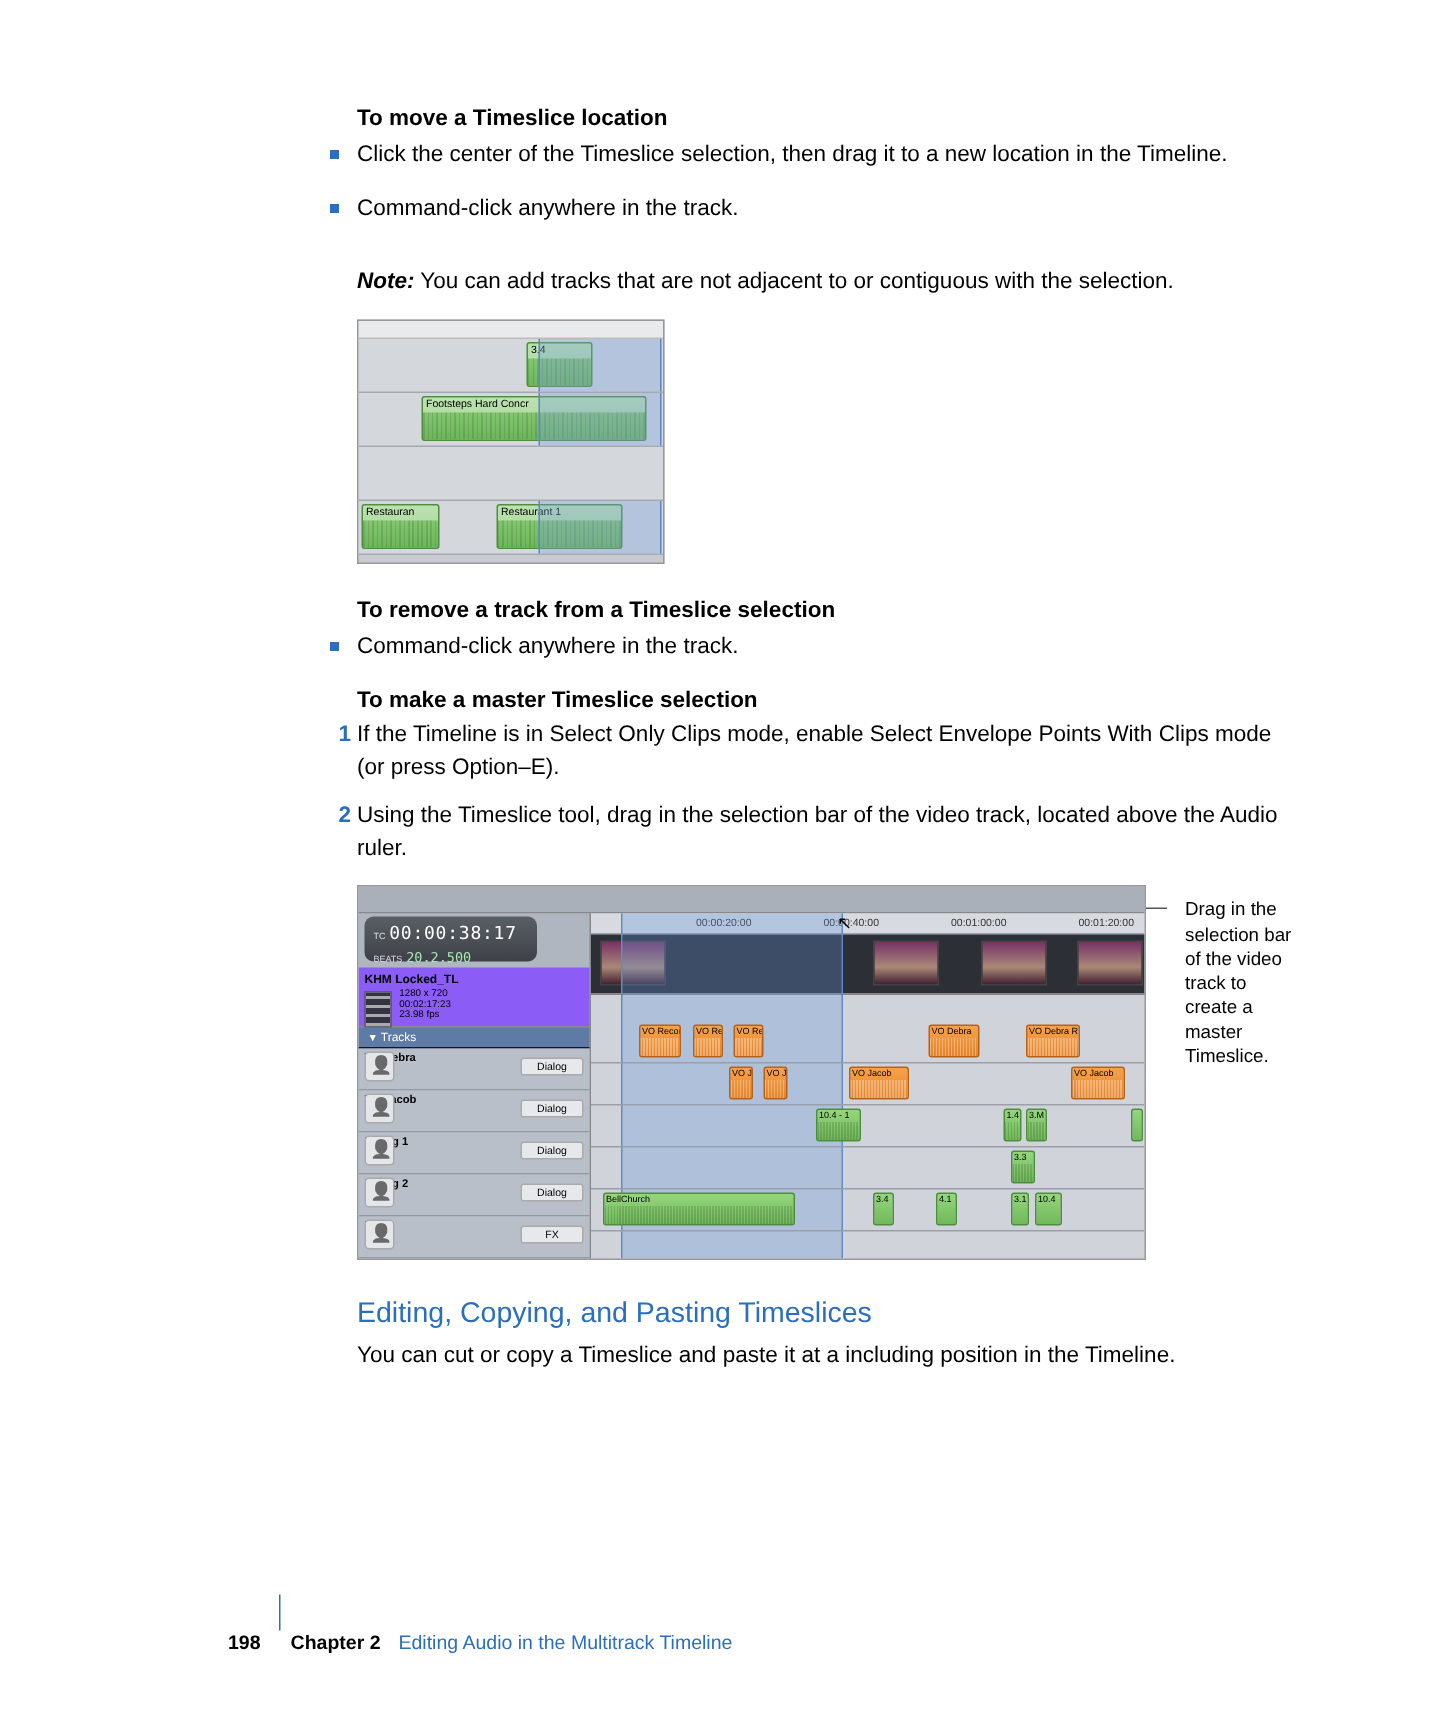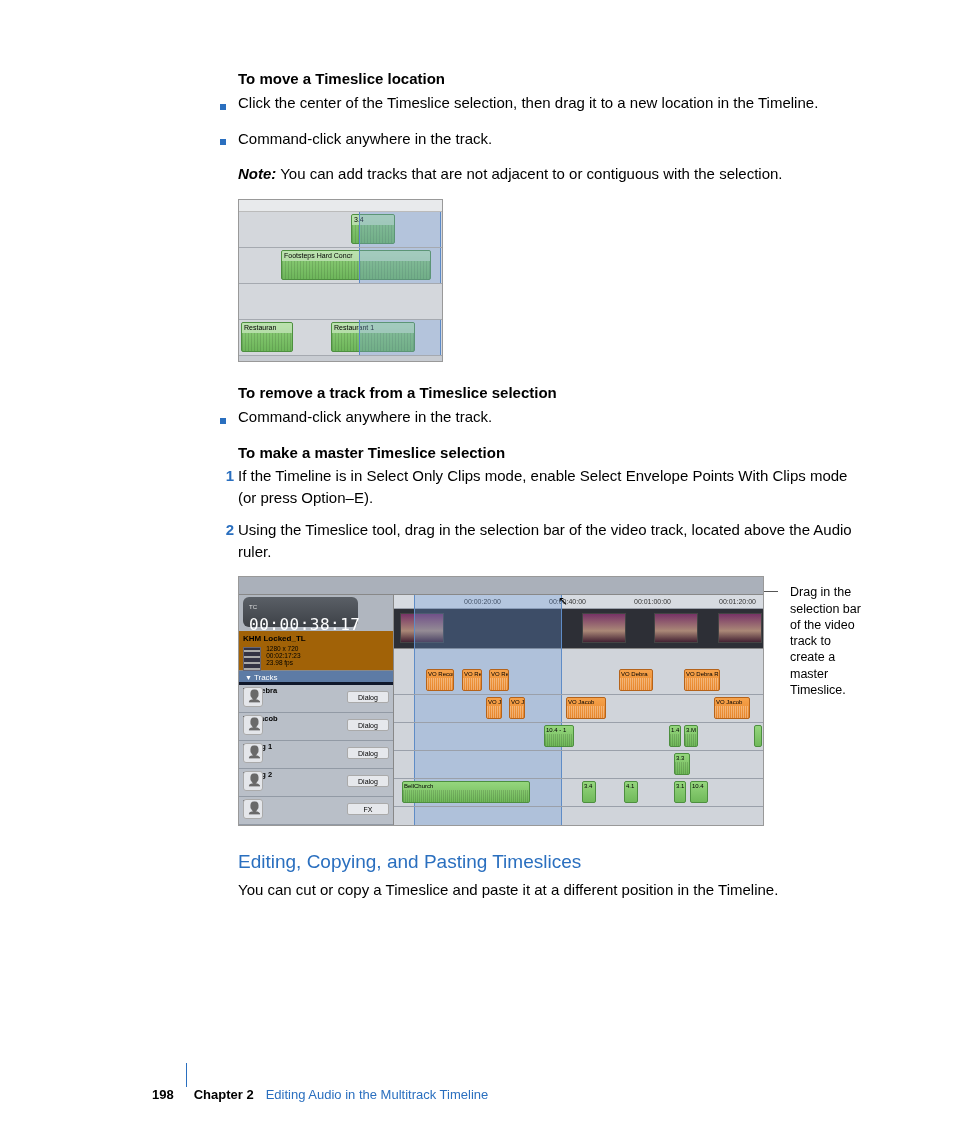--- a/index.html
+++ b/index.html
@@ -18,21 +18,21 @@
     position: relative;
     height: 100%;
   }
   .block { margin-bottom: 14px; }
   .subhead {
     font-weight: 600;
     margin-bottom: 2px;
   }
   .bullet-row {
     display: flex;
-    align-items: center;
+    align-items: flex-start;
     margin-left: -18px;
   }
   .bullet-sq {
     width: 6px; height: 6px;
     background: #2a6fbf;
     margin-top: 8px;
     margin-right: 12px;
     flex-shrink: 0;
   }
   .num-row {
@@ -106,33 +106,33 @@
     flex-shrink:0;
   }
   .fig2 .topbar { height:18px; background:#aab0ba; border-bottom:1px solid #888; position:relative;}
   .fig2 .left { position:absolute; left:0; top:18px; bottom:0; width:155px; background:#b0b6bf; border-right:1px solid #888;}
   .fig2 .right { position:absolute; left:155px; right:0; top:18px; bottom:0; background:#d0d4da;}
   .fig2 .tcbox {
     position:absolute; left:4px; top:2px; width:115px; height:30px;
     background: linear-gradient(#5a5f66,#3d4147);
     border-radius:6px; color:#fff; font-size:9px; padding:3px 6px;
   }
-  .fig2 .tcbox .big { font-family: monospace; font-size:16px; letter-spacing:.5px;}
+  .fig2 .tcbox .big { font-family: monospace; font-size:12px; letter-spacing:.5px;}
   .fig2 .tcbox .sub { color:#a8e6b4; font-family:monospace; font-size:9px;text-align:center;}
   .fig2 .vtrack {
     position:absolute; left:0; top:36px; height:40px; width:100%;
-    background:#a16207; border-bottom:1px solid #888;
+    background:#8b5cf6; border-bottom:1px solid #888;
     font-size:8px; color:#000; padding:2px 4px;
   }
   .fig2 .film { display:inline-block; width:18px; height:24px; background:#334; margin-top:2px; vertical-align:top;
     background-image: repeating-linear-gradient(0deg,#aaa 0 2px, transparent 2px 6px); border:1px solid #667;}
   .fig2 .trackshead {
     position:absolute; left:0; top:76px; height:14px; width:100%;
     background:#5d7ba5; color:#fff; font-size:8px; padding:1px 6px;
-    border-bottom:3px solid #0f172a;
+    border-bottom:1px solid #0f172a;
   }
   .fig2 .trackshead::before{content:"▼ "; font-size:7px;}
   .fig2 .at {
     position:absolute; left:0; width:100%; height:28px;
     background:#b9bfc8; border-bottom:1px solid #929aa5;
     font-size:7px; padding:2px 4px;
   }
   .fig2 .at .icon {
     display:inline-block; width:20px; height:20px; background:#e4e6ea;
     border:1px solid #aaa; border-radius:3px; vertical-align:middle; margin-right:3px;
@@ -209,21 +209,21 @@
       <div class="bullet-sq"></div>
       <div>Click the center of the Timeslice selection, then drag it to a new location in the Timeline.</div>
     </div>
   </div>
 
   <div class="block">
     <div class="bullet-row">
       <div class="bullet-sq"></div>
       <div>Command-click anywhere in the track.</div>
     </div>
-    <div class="para" style="margin-top:14px">
+    <div class="para" style="margin-top:28px">
       <span class="note-label">Note:</span>
       <span> </span>
       <span>You can add tracks that are not adjacent to or contiguous with the selection.</span>
     </div>
   </div>
 
   <div class="fig1">
     <div class="ruler"></div>
     <div class="trk">
       <div class="clip" style="left:112px; width:44px">
@@ -419,21 +419,21 @@
             </div>
         </div>
       </div>
     </div>
     <div class="callout-line"></div>
     <div class="callout">Drag in the selection bar of the video track to create a master Timeslice.</div>
   </div>
 
   <div>
     <div class="h2">Editing, Copying, and Pasting Timeslices</div>
-    <div>You can cut or copy a Timeslice and paste it at a different position in the Timeline.</div>
+    <div>You can cut or copy a Timeslice and paste it at a including position in the Timeline.</div>
   </div>
 
 </div>
 
 <div class="footer">
   <div class="vline"></div>
   <div class="footer-inner">
     <span class="pnum">198</span>
     <span class="chap">Chapter 2</span>
     <span class="chaptitle">Editing Audio in the Multitrack Timeline</span>

